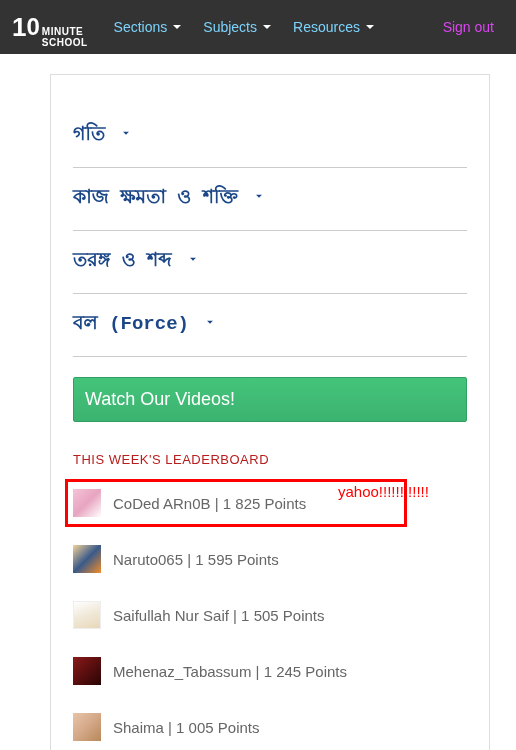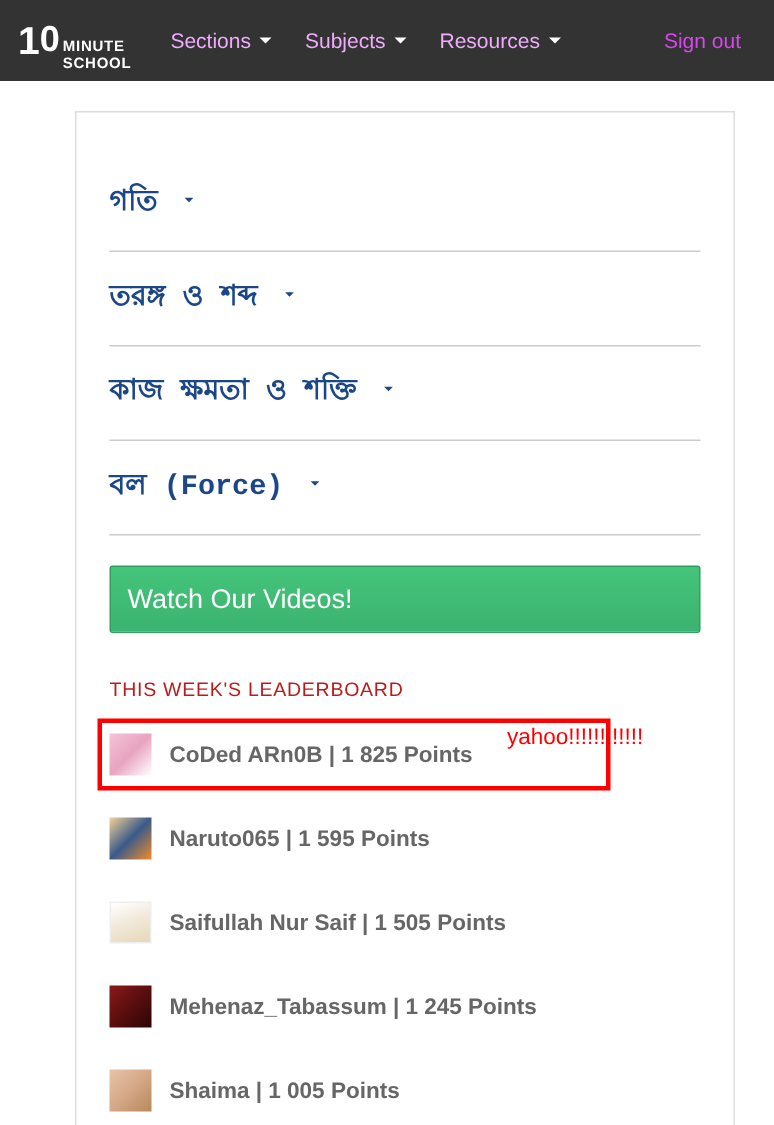--- a/index.html
+++ b/index.html
@@ -50,21 +50,21 @@
       letter-spacing: 0.5px;
       margin-top: 20px;
     }
     .nav {
       display: flex;
       gap: 22px;
       align-items: center;
       flex: 1;
     }
     .nav-item {
-      color: #f0abfc;
+      color: #7dd3fc;
       font-size: 14px;
       display: flex;
       align-items: center;
       gap: 6px;
       cursor: pointer;
     }
     .caret-down {
       width: 0;
       height: 0;
       border-left: 4px solid transparent;
@@ -127,21 +127,20 @@
       font-size: 13px;
       letter-spacing: 0.5px;
       margin-bottom: 8px;
     }
     .leaderboard-row {
       display: flex;
       align-items: center;
       gap: 12px;
       padding: 14px 0;
       position: relative;
-      font-weight: bold;
     }
     .avatar {
       width: 28px;
       height: 28px;
       flex-shrink: 0;
     }
     .avatar.pink { background: linear-gradient(135deg, #f4c4d8, #e8a4c0, #fff); }
     .avatar.naruto { background: linear-gradient(135deg, #f5d398, #3a5a8a, #f28c28); }
     .avatar.paper { background: linear-gradient(160deg, #fff, #f0e8d8, #e8d8b8); border: 1px solid #eee; }
     .avatar.roses { background: linear-gradient(135deg, #8b1a1a, #5a0e0e, #2a0505); }
@@ -198,29 +197,29 @@
   <div class="card">
     <div class="topic-item">
       <span class="topic-title">গতি</span>
       <span class="chevron">
         <svg viewBox="0 0 24 24">
             <path d="M7 10l5 5 5-5z"></path>
           </svg>
       </span>
     </div>
     <div class="topic-item">
+      <span class="topic-title">কাজ ক্ষমতা ও শক্তি</span>
+      <span class="chevron">
+        <svg viewBox="0 0 24 24">
+            <path d="M7 10l5 5 5-5z"></path>
+          </svg>
+      </span>
+    </div>
+    <div class="topic-item">
       <span class="topic-title">তরঙ্গ ও শব্দ</span>
-      <span class="chevron">
-        <svg viewBox="0 0 24 24">
-            <path d="M7 10l5 5 5-5z"></path>
-          </svg>
-      </span>
-    </div>
-    <div class="topic-item">
-      <span class="topic-title">কাজ ক্ষমতা ও শক্তি</span>
       <span class="chevron">
         <svg viewBox="0 0 24 24">
             <path d="M7 10l5 5 5-5z"></path>
           </svg>
       </span>
     </div>
     <div class="topic-item">
       <span class="topic-title">বল (Force)</span>
       <span class="chevron">
         <svg viewBox="0 0 24 24">

